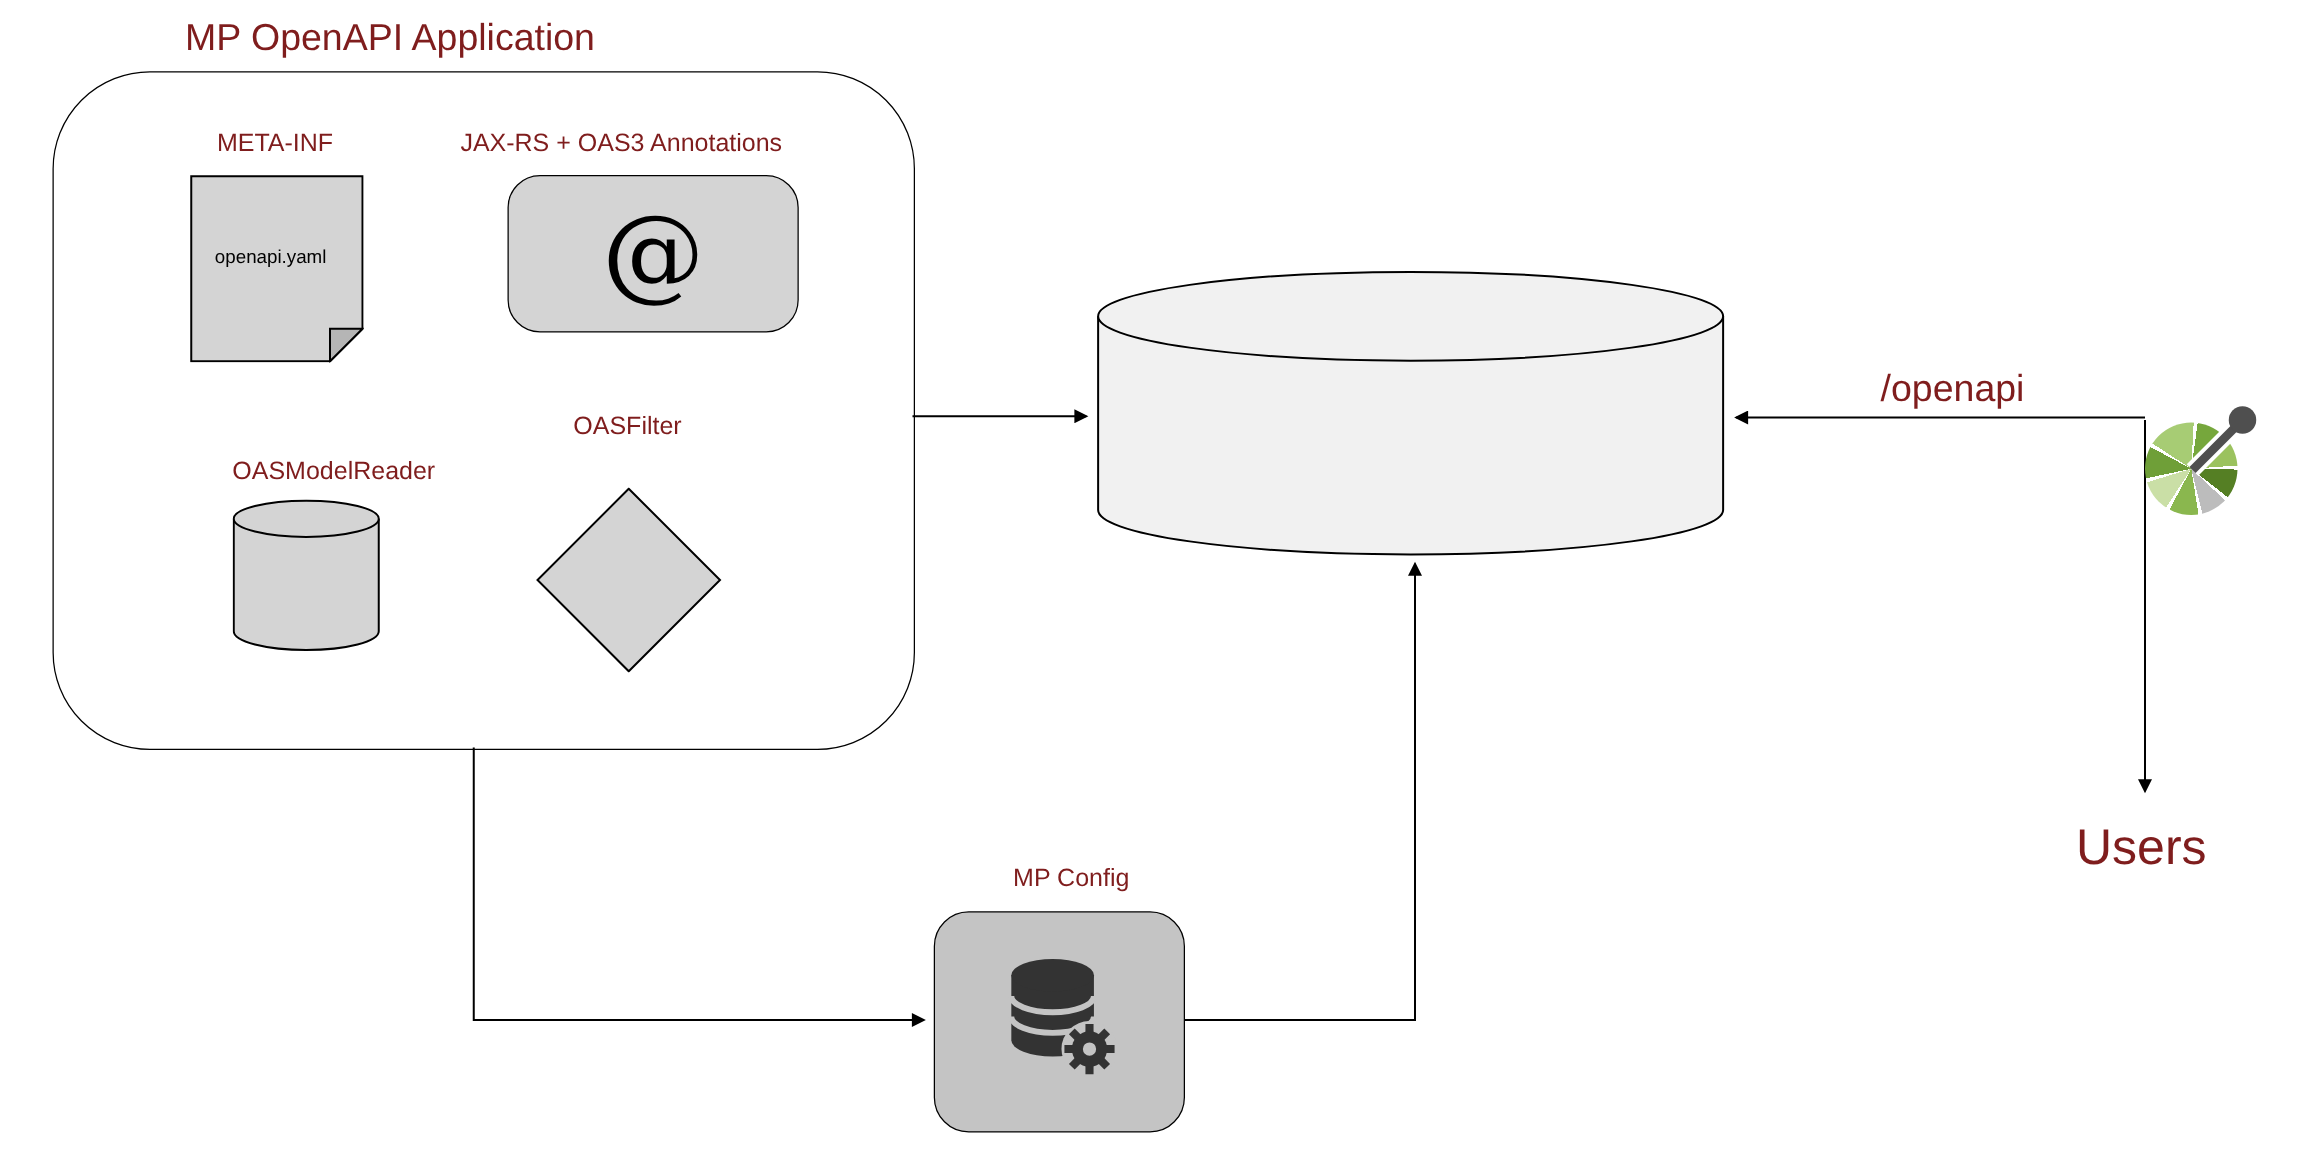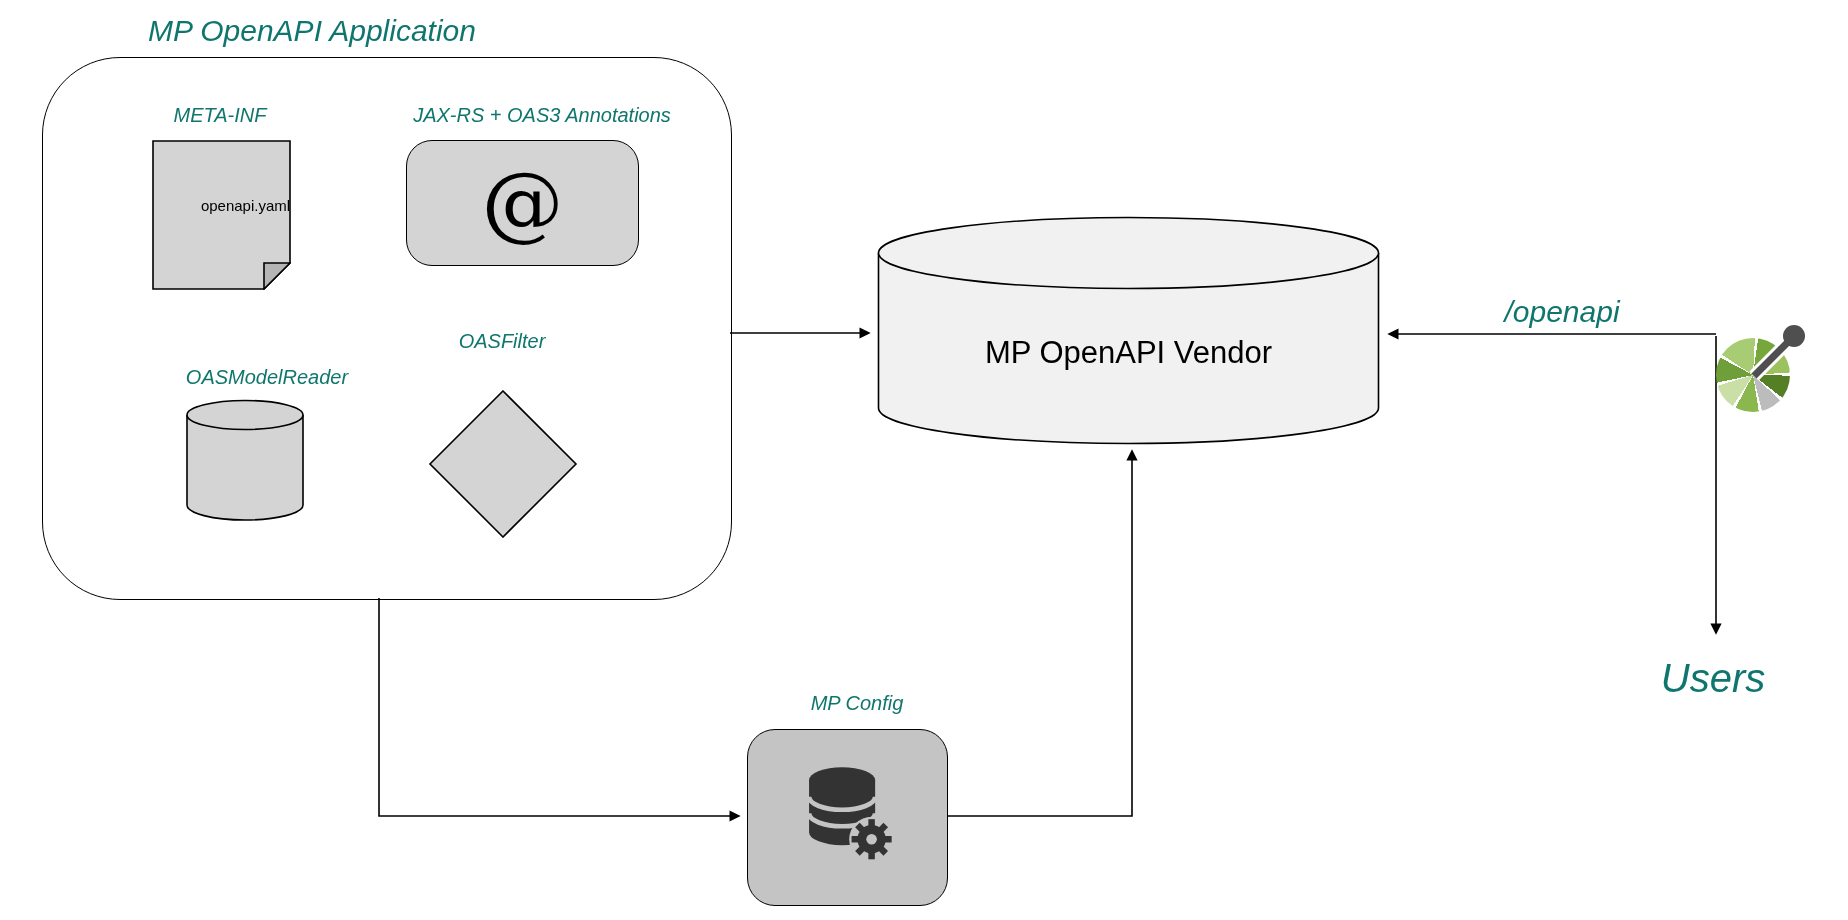--- a/index.html
+++ b/index.html
@@ -1,42 +1,42 @@
 <!DOCTYPE html>
 <html><head>
 <meta charset="utf-8">
 <style>
   html,body { margin:0; padding:0; background:#ffffff; }
   .canvas {
     position:relative; width:1848px; height:920px; background:#ffffff;
     font-family:"Liberation Sans", sans-serif; color:#000; overflow:hidden;
   }
   .abs { position:absolute; }
-  .label { position:absolute; transform:translateX(-50%); white-space:nowrap; color:#0f766e;font-style:italic; }
+  .label { position:absolute; transform:translateX(-50%); white-space:nowrap; color:#7f1d1d; }
   .small-label { font-size:20px; }
 
   .connectors { position:absolute; left:0; top:0; z-index:1; }
   .node { z-index:2; }
 
   .app-box {
     position:absolute; left:42px; top:57px; width:688px; height:541px;
     border:1.6px solid #000; border-radius:78px; background:#ffffff; z-index:0;
   }
   .app-title { left:148px; top:14px; transform:none; font-size:30px; }
 
   .ann-box {
     position:absolute; left:406px; top:140px; width:231px; height:124px;
     background:#d4d4d4; border:1.6px solid #000; border-radius:26px;
     display:flex; align-items:center; justify-content:center;
   }
   .at-symbol { font-family:"DejaVu Serif", serif; font-size:82px; line-height:1; }
 
   .doc-text {
     position:absolute; left:152px; top:197px; width:129px;
-    text-align:center; font-size:15px; z-index:3;margin-left:29px;
+    text-align:center; font-size:15px; z-index:3;
   }
 
   .vendor-label {
     position:absolute; left:877px; top:260px; width:503px; height:185px;
     display:flex; align-items:center; justify-content:center;
     font-size:31px; z-index:3;
   }
 
   .config-box {
     position:absolute; left:747px; top:729px; width:199px; height:175px;
@@ -56,21 +56,21 @@
       #cadfa6 205deg 245deg, #ffffff 245deg 250deg,
       #6f9f38 250deg 290deg, #ffffff 290deg 295deg,
       #a7cc74 295deg 355deg, #ffffff 355deg 360deg);
   }
   .mp-logo-node { position:absolute; left:0; top:0; }
 
   .endpoint-label { left:1562px; top:295px; font-size:30px; }
   .users-label { left:1713px; top:656px; font-size:40px; }
   .config-label { left:845px; top:692px; font-size:20px;margin-left:12px; }
   .metainf-label { left:220px; top:104px; }
-  .annotations-label { left:542px; top:104px; }
+  .annotations-label { left:497px; top:104px; }
   .modelreader-label { left:267px; top:366px; }
   .oasfilter-label { left:502px; top:330px; }
 </style>
 </head>
 <body>
 
 <div class="canvas">
 
   <svg class="connectors" width="1848" height="920">
     <defs>
@@ -108,21 +108,20 @@
 
   <div class="label small-label oasfilter-label">OASFilter</div>
   <svg class="abs node" style="left:428px;top:390px" width="150" height="148">
     <polygon points="75,1 148,74 75,147 2,74" fill="#d4d4d4" stroke="#000" stroke-width="1.6"></polygon>
   </svg>
 
   <svg class="abs node" style="left:877px;top:216px" width="503" height="229">
     <path d="M1.5 37 V192 A250 35.5 0 0 0 501.5 192 V37" fill="#f1f1f1" stroke="#000" stroke-width="1.6"></path>
     <ellipse cx="251.5" cy="37" rx="250" ry="35.5" fill="#f1f1f1" stroke="#000" stroke-width="1.6"></ellipse>
   </svg>
-  <div class="vendor-label">MP OpenAPI Vendor</div>
 
   <div class="label endpoint-label">/openapi</div>
 
   <div class="mp-logo">
     <div class="mp-logo-pie"></div>
     <svg class="mp-logo-node" width="92" height="92">
       <line x1="38" y1="54" x2="78" y2="14" stroke="#ffffff" stroke-width="13"></line>
       <line x1="38" y1="54" x2="78" y2="14" stroke="#4f4f4f" stroke-width="7"></line>
       <circle cx="78" cy="14" r="11" fill="#4f4f4f"></circle>
     </svg>

